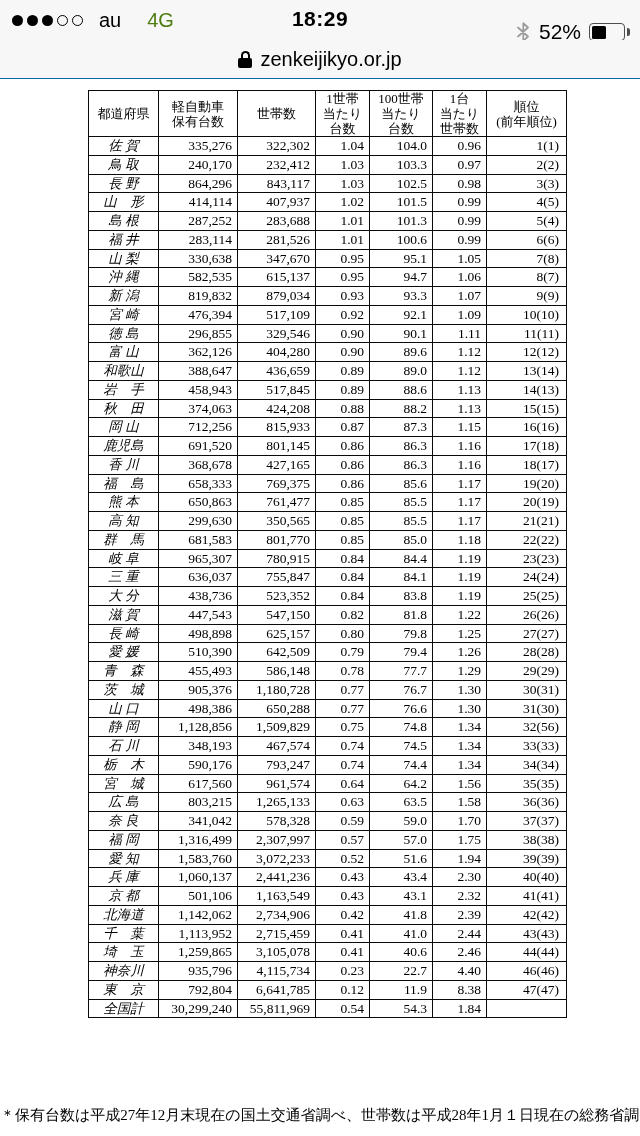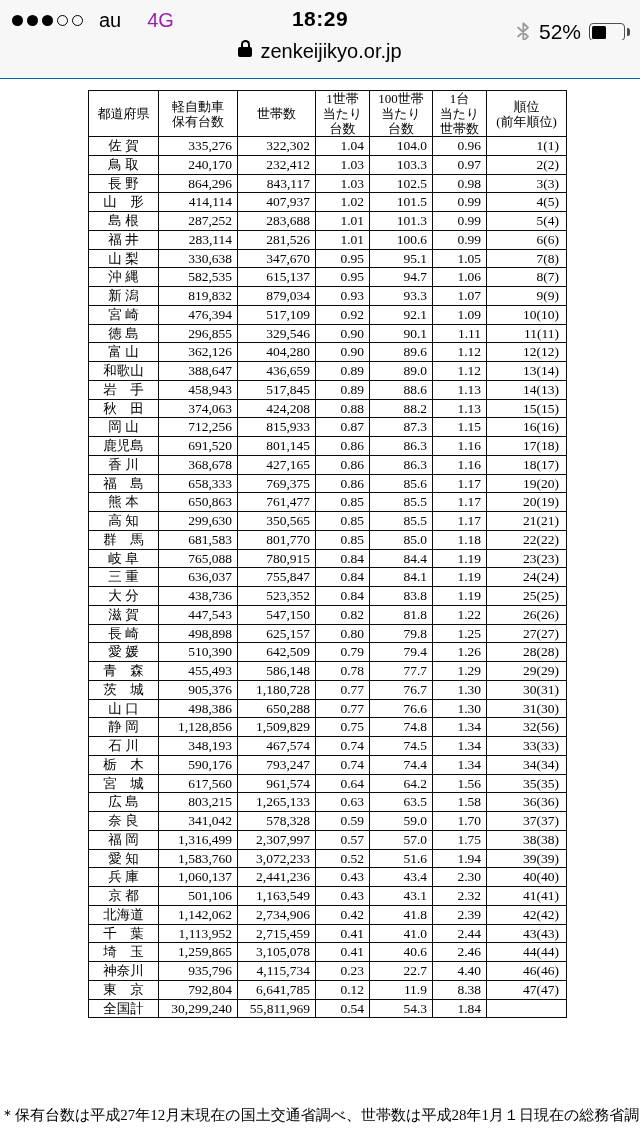--- a/index.html
+++ b/index.html
@@ -8,51 +8,51 @@
             font-family:"Liberation Sans", sans-serif; -webkit-font-smoothing:antialiased; }
 
   
   .status-bar { position:absolute; top:0; left:0; right:0; height:40px; background:#f7f7f7; }
   .sb-left { position:absolute; left:12px; top:0; height:40px; display:flex; align-items:center; }
   .signal { display:flex; align-items:center; gap:4px; margin-right:16px; }
   .signal .dot { width:11px; height:11px; border-radius:50%; box-sizing:border-box; }
   .signal .dot.filled { background:#000; }
   .signal .dot.empty { border:1.5px solid #000; background:transparent; }
   .carrier { font-size:20px; color:#000; margin-right:26px; }
-  .network { font-size:20px; color:#a21caf; }
+  .network { font-size:20px; color:#4d7c0f; }
   .sb-time { position:absolute; left:0; right:0; top:7px; text-align:center;
              font-size:21px; font-weight:600; color:#000; letter-spacing:.5px; }
   .sb-right { position:absolute; right:10px; top:12px; height:40px; display:flex; align-items:center; gap:8px;text-align:right; }
   .bt-icon { width:16px; height:20px; display:block; }
   .batt-pct { font-size:21px; color:#000; }
   .battery { position:relative; width:36px; height:18px; border:1.5px solid #4d4d4d;
              border-radius:4px; box-sizing:border-box; display:inline-block; margin-right:5px; }
   .battery-fill { position:absolute; left:1.5px; top:1.5px; bottom:1.5px; background:#000; border-radius:1.5px; }
   .battery-nub { position:absolute; right:-6px; top:3.5px; width:3.5px; height:8px;
                  background:#4d4d4d; border-radius:0 2.5px 2.5px 0; }
 
   
   .url-bar { position:absolute; top:40px; left:0; right:0; height:38px; background:#f7f7f7;
-             border-bottom:7px solid #0369a1; display:flex; justify-content:center; gap:8px; }
+             border-bottom:7px solid #0369a1; display:flex; align-items:center; justify-content:center; gap:8px; }
   .domain { font-size:20px; color:#000; }
   .lock { position:relative; width:14px; height:17px; display:inline-block; }
   .lock-shackle { position:absolute; left:2.5px; top:0; width:9px; height:10px;
                   border:2px solid #000; border-bottom:none; border-radius:5px 5px 0 0; box-sizing:border-box; }
   .lock-body { position:absolute; left:0; bottom:0; width:14px; height:10px; background:#000; border-radius:2px; }
 
   
   .page { position:absolute; top:79px; left:0; width:640px; height:1057px; background:#fff; }
   .pref-table { position:absolute; left:88px; top:11px; border-collapse:collapse; table-layout:fixed;
                 font-family:"Liberation Serif","DejaVu Serif",serif; color:#000; }
   .pref-table th, .pref-table td { border:1.4px solid #0a0a0a; box-sizing:border-box; }
   .pref-table th { font-weight:normal; font-size:13px; line-height:15px; text-align:center;
                    vertical-align:middle; white-space:pre-line; height:46px; padding:0 1px; }
   .pref-table td { font-size:13.5px; line-height:1; height:18.75px; padding:0 5px 0 2px;
                    vertical-align:middle; white-space:nowrap; overflow:hidden; }
-  .pref-table td.c0 { text-align:center; padding:0 12px; }
+  .pref-table td.c0 { text-align:center; padding:0 12px;font-style:italic; }
   .pref-table td.c1, .pref-table td.c2, .pref-table td.c3,
   .pref-table td.c4, .pref-table td.c5 { text-align:right; }
   .pref-table td.c6 { text-align:right; padding-right:7px; }
 
   .footnote { position:absolute; left:0; top:1027px; width:640px; font-size:15px; color:#000;
               font-family:"Liberation Serif","DejaVu Serif",serif; white-space:nowrap; overflow:hidden; }
 </style>
 </head>
 <body>
 
@@ -315,21 +315,21 @@
             <td class="c0">群　馬</td>
             <td class="c1">681,583</td>
             <td class="c2">801,770</td>
             <td class="c3">0.85</td>
             <td class="c4">85.0</td>
             <td class="c5">1.18</td>
             <td class="c6">22(22)</td>
           </tr>
           <tr>
             <td class="c0">岐 阜</td>
-            <td class="c1">765,088</td>
+            <td class="c1">965,307</td>
             <td class="c2">780,915</td>
             <td class="c3">0.84</td>
             <td class="c4">84.4</td>
             <td class="c5">1.19</td>
             <td class="c6">23(23)</td>
           </tr>
           <tr>
             <td class="c0">三 重</td>
             <td class="c1">636,037</td>
             <td class="c2">755,847</td>

